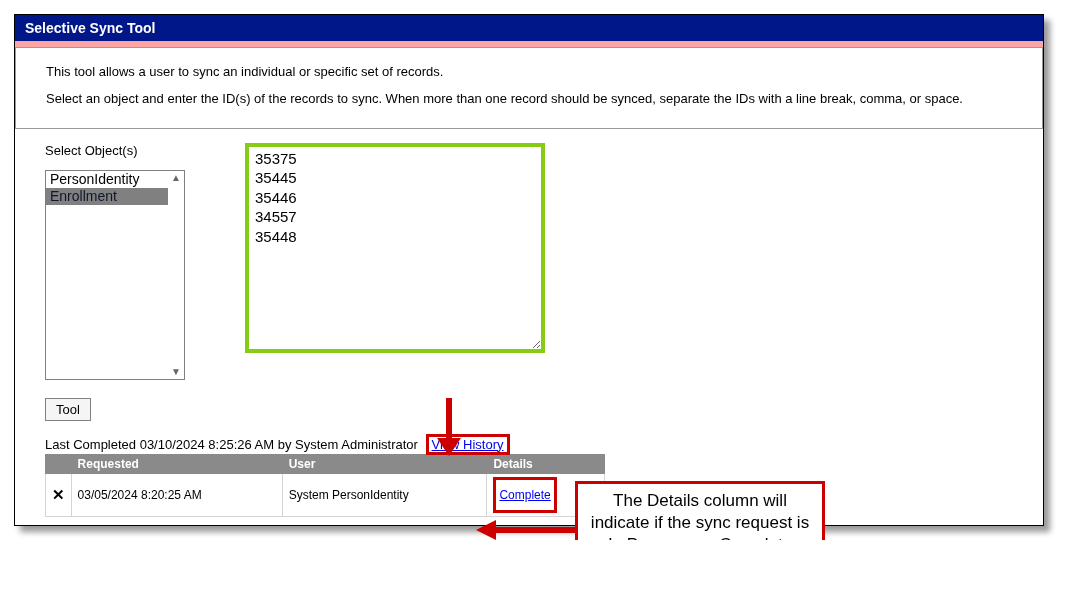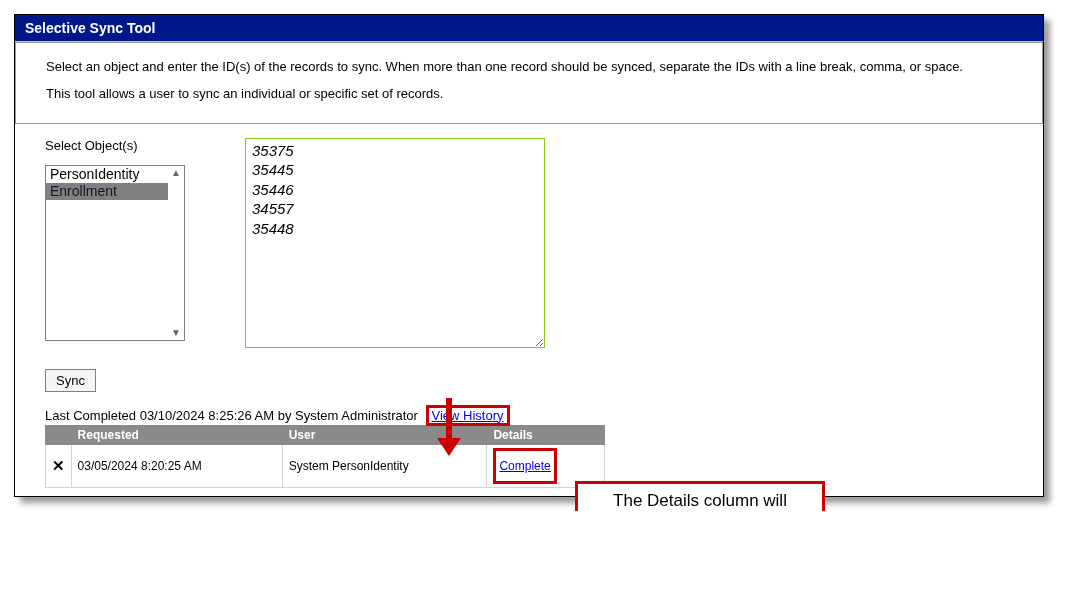--- a/index.html
+++ b/index.html
@@ -17,21 +17,21 @@
     box-shadow: 6px 6px 6px rgba(0,0,0,0.4);
     background: #fff;
     position: relative;
   }
   .title-bar {
     background: #001789;
     color: #fff;
     font-weight: bold;
     font-size: 14px;
     padding: 5px 10px;
-    border-bottom: 1px solid #fca5a5;
+    border-bottom: 6px solid #fca5a5;
   }
   .intro-box {
     border: 1px solid #999;
     margin: 0;
     padding: 8px 12px 12px 30px;
     font-size: 13px;
     line-height: 1.6;
   }
   .intro-box p { margin: 6px 0; }
   .form-area {
@@ -42,21 +42,21 @@
     align-items: flex-start;
   }
   .col-objects { width: 200px; margin-right: 0; }
   .col-ids { width: 380px; }
   .label {
     font-size: 13px;
     margin-bottom: 12px;
   }
   .listbox {
     width: 140px;
-    height: 176px;
+    height: 210px;
     border: 1px solid #808080;
     background: #fff;
     font-family: Arial, sans-serif;
     font-size: 14px;
     position: relative;
     padding-right: 16px;
   }
   .listbox .opt {
     padding: 0 4px;
     height: 17px;
@@ -75,28 +75,27 @@
     font-size: 10px;
     color: #666;
     text-align: center;
     line-height: 14px;
   }
   .listbox .scroll-up { top: 0; }
   .listbox .scroll-down { bottom: 0; }
   .ids-ta {
     width: 300px;
     height: 210px;
-    border: 1px solid #84cc16;
+    border: 4px solid #84cc16;
     font-family: Arial, sans-serif;
     font-size: 15px;
     padding: 2px 6px;
     resize: both;
     overflow: auto;
     line-height: 1.3;
-    font-style: italic;
   }
   .sync-btn, .clear-btn {
     font-family: Arial, sans-serif;
     font-size: 13px;
     padding: 3px 10px;
     border: 1px solid #808080;
     background: #f5f5f5;
     cursor: pointer;
   }
   .sync-row { padding: 8px 12px 10px 30px; }
@@ -181,22 +180,22 @@
 </head>
 <body>
 
 <div class="page">
 
   <div class="title-bar">
     <span>Selective Sync Tool</span>
   </div>
 
   <div class="intro-box">
+    <p>This tool allows a user to sync an individual or specific set of records.</p>
     <p>Select an object and enter the ID(s) of the records to sync. When more than one record should be synced, separate the IDs with a line break, comma, or space.</p>
-    <p>This tool allows a user to sync an individual or specific set of records.</p>
   </div>
 
   <div class="form-area">
     <div class="form-row">
       <div class="col-objects">
         <div class="label">Select Object(s)</div>
         <div class="listbox">
           <div class="opt">PersonIdentity</div>
           <div class="opt selected">Enrollment</div>
           <div class="scroll-up">▲</div>
@@ -207,21 +206,21 @@
         <textarea class="ids-ta" style="">35375
 35445
 35446
 34557
 35448</textarea>
       </div>
     </div>
   </div>
 
   <div class="sync-row">
-    <button class="sync-btn">Sync</button>
+    <button class="sync-btn">Tool</button>
   </div>
 
   <div class="status-row">
     <span>Last Completed 03/10/2024 8:25:26 AM by System Administrator</span>
     <span class="view-history">View History</span>
   </div>
 
   <table class="history-table">
     <thead>
       <tr>

